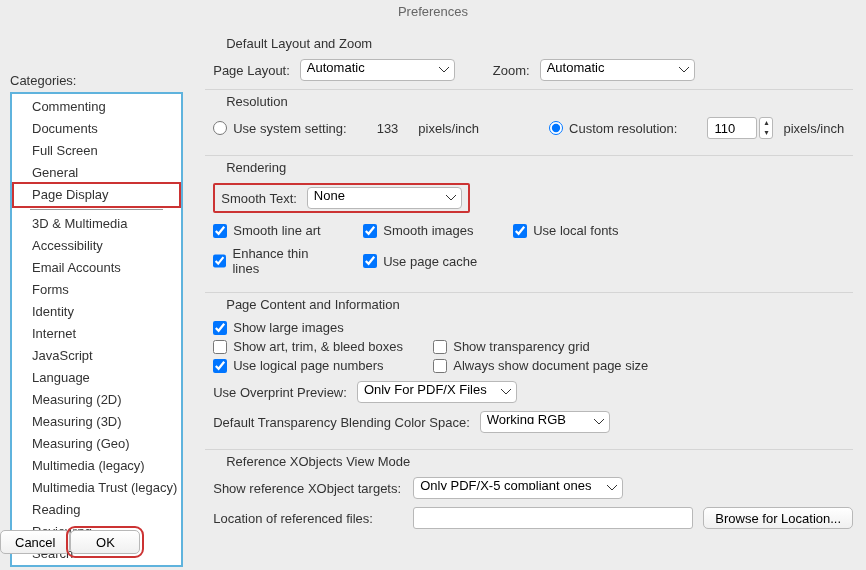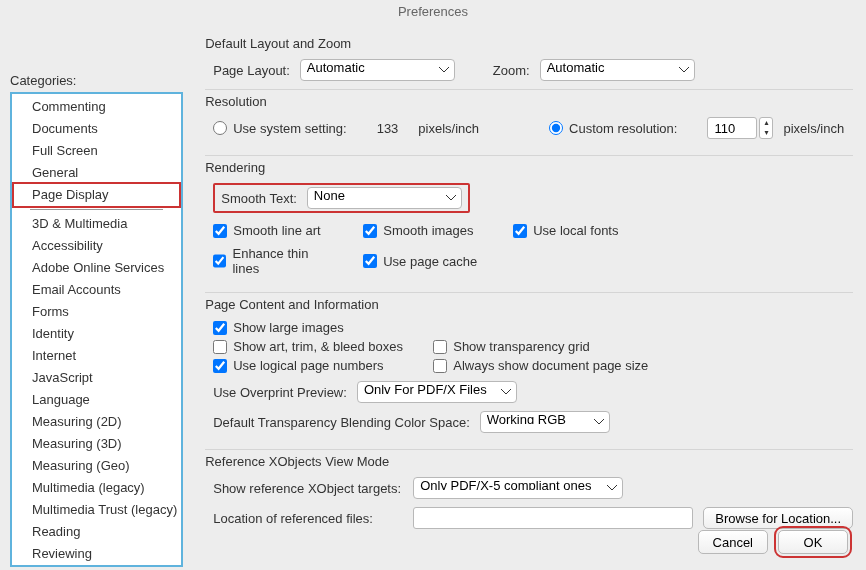--- a/index.html
+++ b/index.html
@@ -57,20 +57,21 @@
     margin: 3px 18px 3px 18px;
   }
   .main {
     flex: 1;
     padding: 6px 14px 4px 14px;
   }
   .group-title {
     color: #333;
     margin-bottom: 8px;
     margin-top: 4px;
+    margin-left: 21px;
   }
   .row {
     display: flex;
     align-items: center;
     gap: 10px;
     margin-bottom: 8px;
   }
   .row-indent {
     padding-left: 8px;
     align-items: center;
@@ -139,22 +140,21 @@
     background: #fff;
   }
   .stepper .arrows span {
     font-size: 8px;
     line-height: 10px;
     text-align: center;
     cursor: pointer;
   }
   .footer {
     display: flex;
-    justify-content: flex-end;
-    gap: 10px;
+    justify-content: flex-start;
     padding: 6px 18px 0 0;
   }
   .btn {
     min-width: 70px;
     height: 24px;
     border: 1px solid #b8b8b8;
     border-radius: 5px;
     background: linear-gradient(#fff, #f0f0f0);
     font-size: 13px;
     cursor: pointer;
@@ -184,21 +184,20 @@
     <div class="sidebar-label">Categories:</div>
     <div class="cat-box">
       <div class="cat-item">Commenting</div>
       <div class="cat-item">Documents</div>
       <div class="cat-item">Full Screen</div>
       <div class="cat-item">General</div>
       <div class="cat-item cat-selected">Page Display</div>
       <div class="cat-divider"></div>
       <div class="cat-item">3D &amp; Multimedia</div>
       <div class="cat-item">Accessibility</div>
-      <div class="cat-item">Adobe Online Services</div>
       <div class="cat-item">Email Accounts</div>
       <div class="cat-item">Forms</div>
       <div class="cat-item">Identity</div>
       <div class="cat-item">Internet</div>
       <div class="cat-item">JavaScript</div>
       <div class="cat-item">Language</div>
       <div class="cat-item">Measuring (2D)</div>
       <div class="cat-item">Measuring (3D)</div>
       <div class="cat-item">Measuring (Geo)</div>
       <div class="cat-item">Multimedia (legacy)</div>

